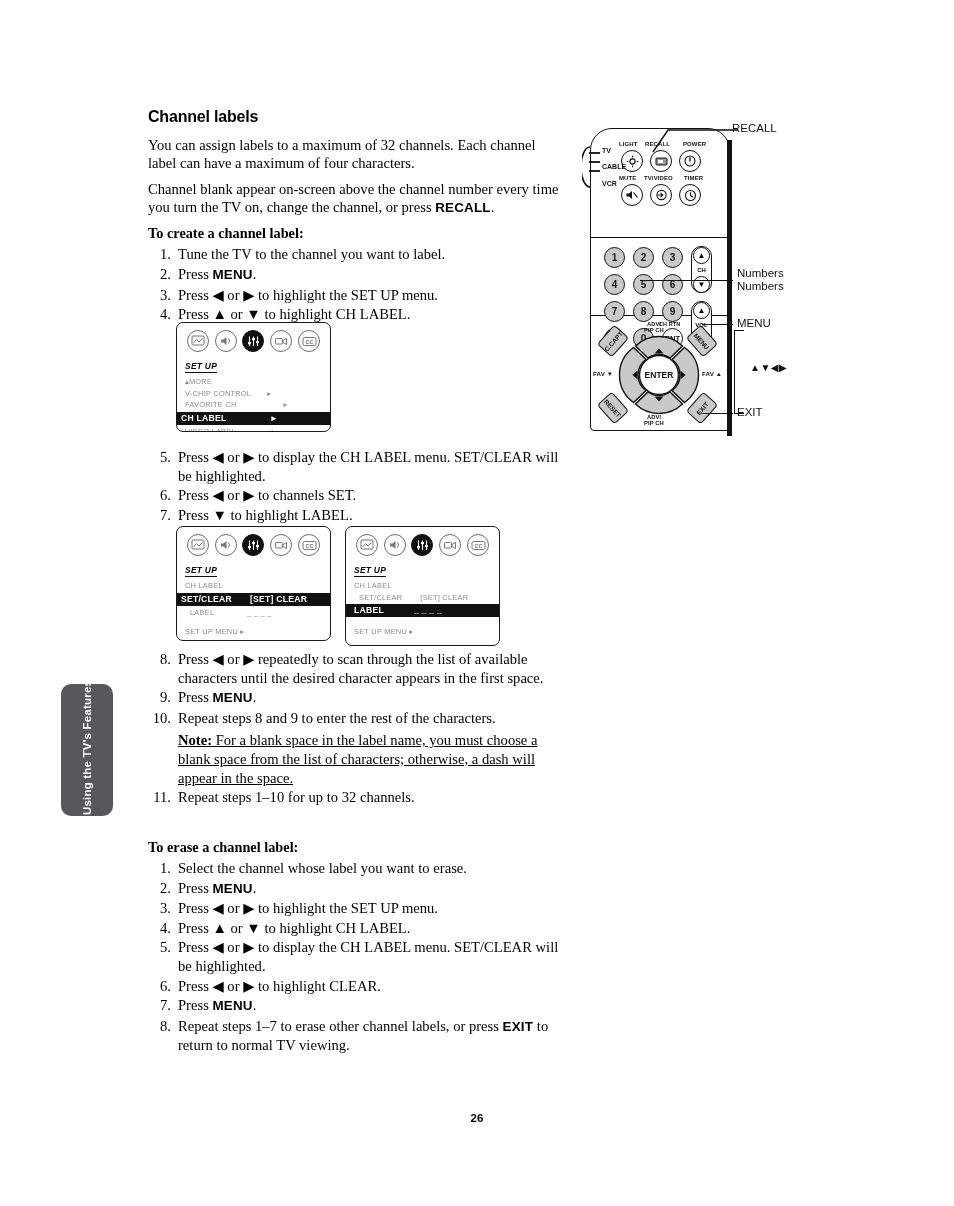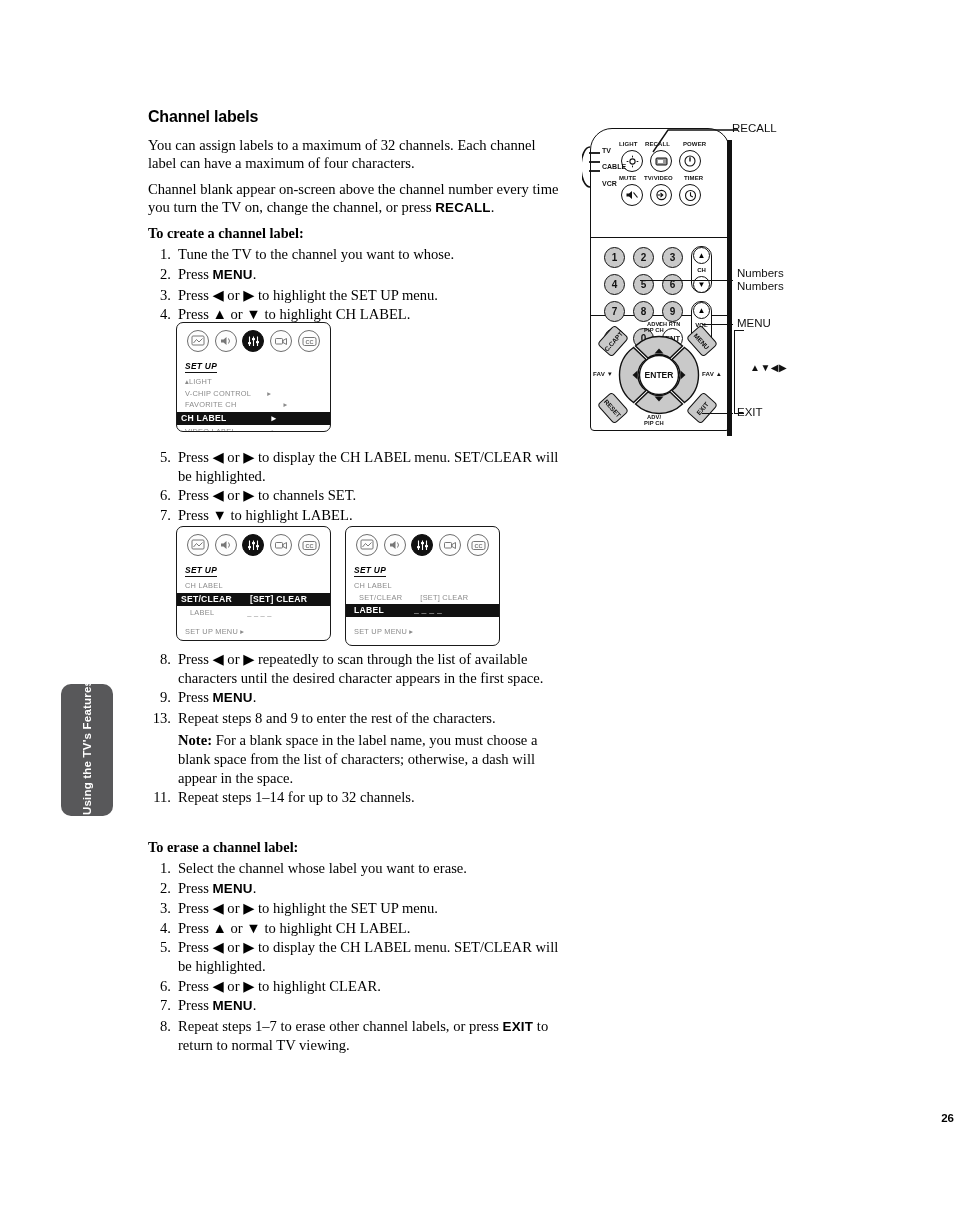--- a/index.html
+++ b/index.html
@@ -85,20 +85,21 @@
     left: 0;
     width: 23px;
     text-align: right;
     font-size: 14.6px;
   }
   .note-block {
     padding-left: 30px;
     font-size: 14.6px;
     line-height: 18.6px;
     margin-bottom: 1px;
+    text-decoration: underline;
   }
   .b-sans {
     font-family: "Liberation Sans", sans-serif;
     font-weight: bold;
     font-size: 13.4px;
     letter-spacing: 0.2px;
   }
   .bold { font-weight: bold; }
 
   
@@ -290,21 +291,21 @@
     font-family: "Liberation Sans", sans-serif;
     font-size: 6.5px; font-weight: bold; color: #111;
     border-radius: 4px;
   }
 
   
   .page-num {
     position: absolute;
     left: 0; right: 0;
     top: 1112px;
-    text-align: right;
+    text-align: center;
     font-family: "Liberation Sans", sans-serif;
     font-size: 11.5px;
     font-weight: bold;
   }
 </style>
 </head>
 <body>
 
 <div class="side-tab">
   <div class="side-tab-label">Using the TV's Features</div>
@@ -316,21 +317,21 @@
 
   <p class="para">You can assign labels to a maximum of 32 channels. Each channel label can have a maximum of four characters.</p>
 
   <p class="para">
     <span>Channel blank appear on-screen above the channel number every time you turn the TV on, change the channel, or press </span><span class="b-sans">RECALL</span><span>.</span>
   </p>
 
   <div class="subhead">To create a channel label:</div>
 
   <ol class="steps">
-    <li><span class="num">1.</span><span>Tune the TV to the channel you want to whose.</span></li>
+    <li><span class="num">1.</span><span>Tune the TV to the channel you want to label.</span></li>
     <li><span class="num">2.</span><span>Press </span><span class="b-sans">MENU</span><span>.</span></li>
     <li><span class="num">3.</span><span>Press ◀ or ▶ to highlight the SET UP menu.</span></li>
     <li><span class="num">4.</span><span>Press ▲ or ▼ to highlight CH LABEL.</span></li>
   </ol>
 </div>
 
 <div class="osd" style="left:176px; top:322px; width:155px; height:110px;">
   <div class="osd-iconrow">
     <div class="osd-icon">
       <svg width="14" height="12" viewBox="0 0 14 12">
@@ -368,21 +369,21 @@
       <svg width="15" height="11" viewBox="0 0 15 11">
           <rect x="1" y="1.5" width="13" height="8" rx="1.6" fill="none" stroke="#777" stroke-width="1"></rect>
           <text x="7.5" y="7.6" font-size="5.6" font-family="Liberation Sans, sans-serif" fill="#777" text-anchor="middle" font-weight="bold">CC</text>
         </svg>
     </div>
   </div>
   <div class="osd-body">
     <div class="osd-sect">SET UP</div>
     <div style="height:3px"></div>
     <div class="osd-line">
-        <span class="lbl">▴LIGHT</span>
+        <span class="lbl">▴MORE</span>
       </div>
     <div class="osd-line">
         <span class="lbl">V-CHIP CONTROL</span>
         <span class="val" style="margin-left:16px;padding-right:0">▸</span>
       </div>
     <div class="osd-line">
         <span class="lbl">FAVORITE CH</span>
         <span class="val" style="margin-left:47px;padding-right:0">▸</span>
       </div>
     <div class="osd-line hl">
@@ -534,27 +535,27 @@
     <div style="height:9px"></div>
     
     
   </div>
 </div>
 
 <div class="content" style="top:650px">
   <ol class="steps">
     <li><span class="num">8.</span><span>Press ◀ or ▶ repeatedly to scan through the list of available characters until the desired character appears in the first space.</span></li>
     <li><span class="num">9.</span><span>Press </span><span class="b-sans">MENU</span><span>.</span></li>
-    <li><span class="num">13.</span><span>Repeat steps 8 and 9 to enter the rest of the characters.</span></li>
+    <li><span class="num">10.</span><span>Repeat steps 8 and 9 to enter the rest of the characters.</span></li>
   </ol>
   <div class="note-block">
     <span class="bold">Note:</span><span> For a blank space in the label name, you must choose a blank space from the list of characters; otherwise, a dash will appear in the space.</span>
   </div>
   <ol class="steps">
-    <li><span class="num">11.</span><span>Repeat steps 1–14 for up to 32 channels.</span></li>
+    <li><span class="num">11.</span><span>Repeat steps 1–10 for up to 32 channels.</span></li>
   </ol>
 </div>
 
 <div class="content" style="top:833px">
   <div class="subhead">To erase a channel label:</div>
   <ol class="steps">
     <li><span class="num">1.</span><span>Select the channel whose label you want to erase.</span></li>
     <li><span class="num">2.</span><span>Press </span><span class="b-sans">MENU</span><span>.</span></li>
     <li><span class="num">3.</span><span>Press ◀ or ▶ to highlight the SET UP menu.</span></li>
     <li><span class="num">4.</span><span>Press ▲ or ▼ to highlight CH LABEL.</span></li>

